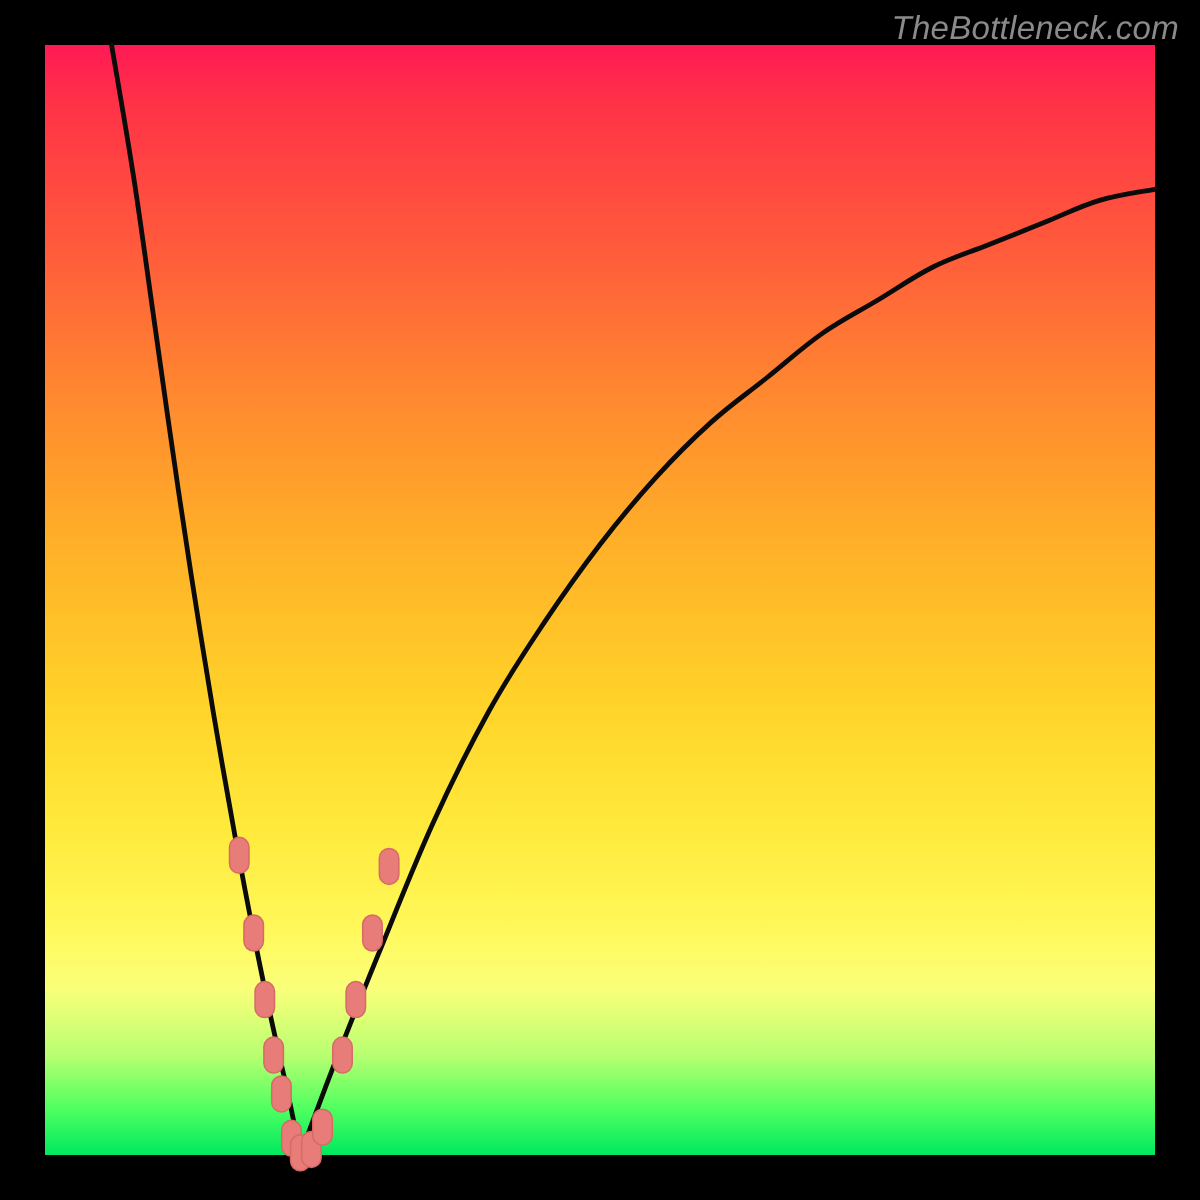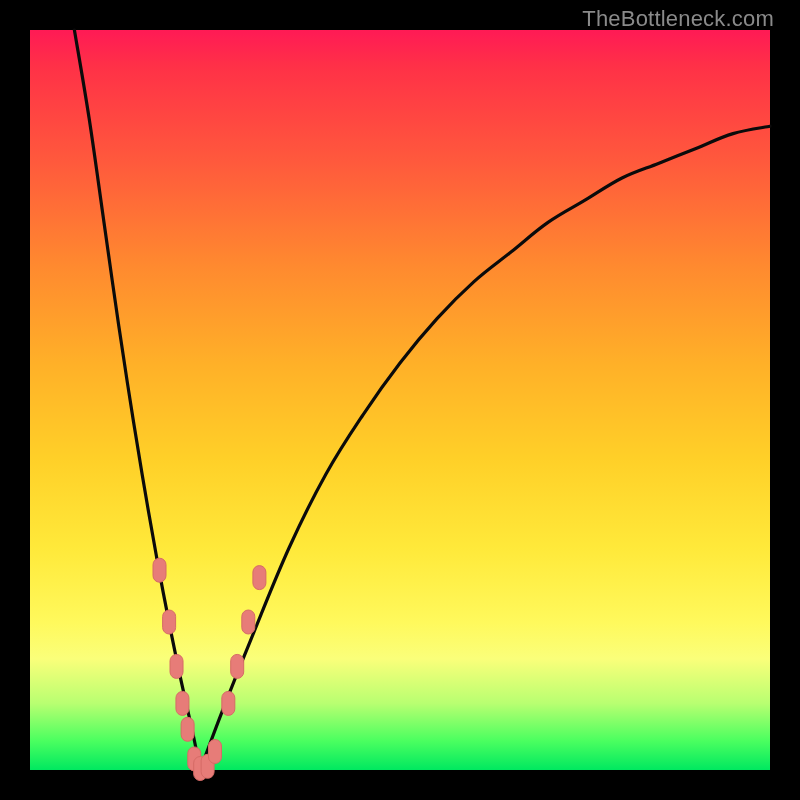--- a/index.html
+++ b/index.html
@@ -36,26 +36,27 @@
       #fff95c 80%,
       #faff7a 85%,
       #b8ff71 91%,
       #4cff60 96%,
       #00e860 100%
     );
   }
   .watermark {
     position: absolute;
     top: 6px;
-    right: 26px;
+    right: 14px;
     color: #8a8a8a;
     font-size: 22px;
     font-weight: 500;
     letter-spacing: 0.2px;
     user-select: none;
+    font-style: italic;
   }
   svg.curves {
     position: absolute;
     left: 0;
     top: 0;
     width: 740px;
     height: 740px;
     overflow: visible;
   }
 </style>

